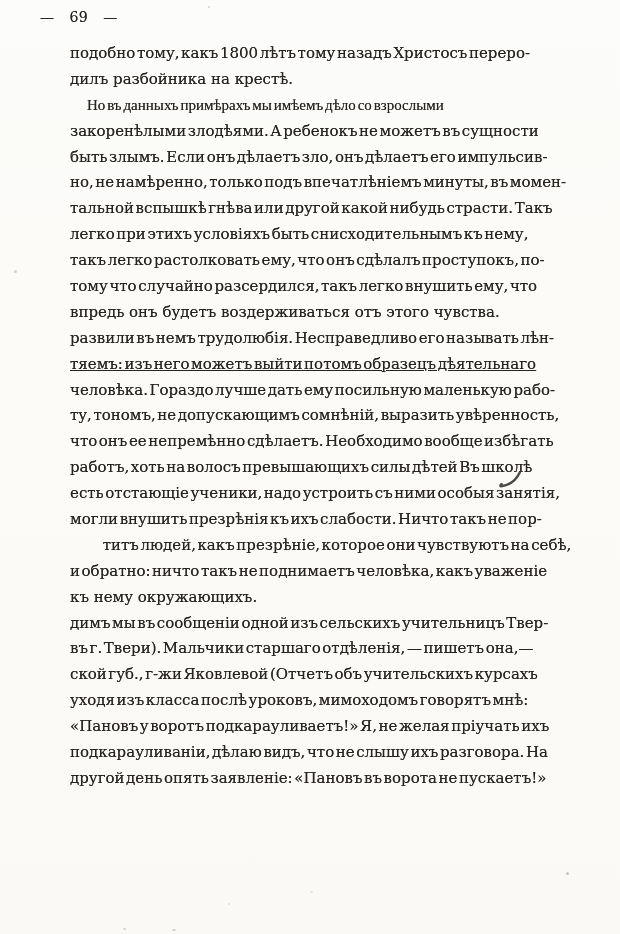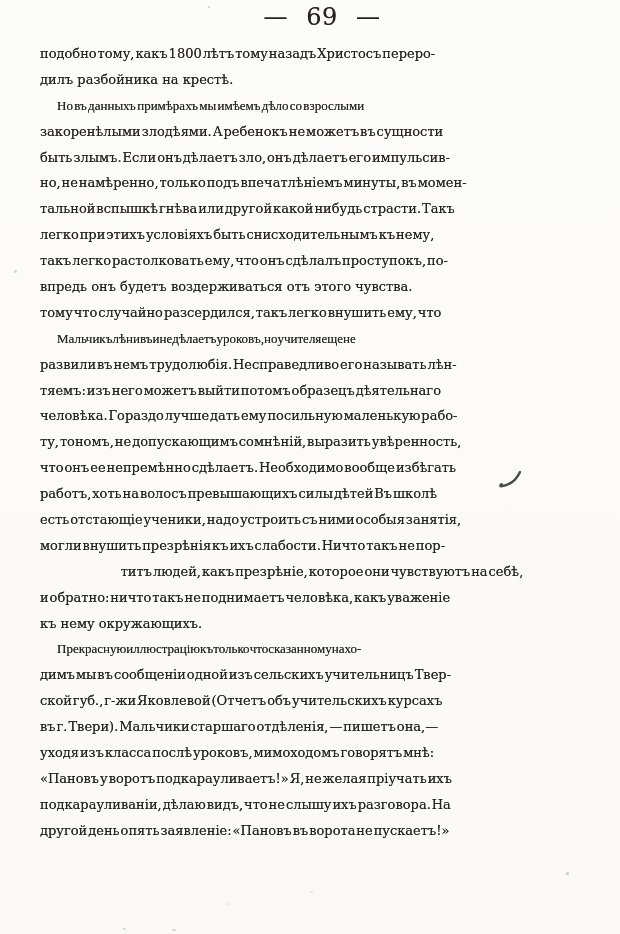--- a/index.html
+++ b/index.html
@@ -5,29 +5,30 @@
   html,body{margin:0;padding:0;}
   body{width:620px;height:934px;overflow:hidden;}
   .page{
     position:relative;width:620px;height:934px;
     background:linear-gradient(to bottom,#fcfcfa 0%,#fbfaf7 60%,#faf9f5 100%);
     font-family:"DejaVu Serif","Liberation Serif",serif;
     color:#262320;overflow:hidden;
   }
   .pagenum{
     position:absolute;top:4px;left:40px;width:564px;
-    text-align:center;font-size:24px;height:26px;line-height:26px;
+    font-size:14px;height:26px;line-height:26px;
     word-spacing:10px;letter-spacing:0.5px;
     text-shadow:0 0 0.5px rgba(38,35,32,0.65);
   }
   .body-text{position:absolute;top:41px;left:40px;width:564px;}
   .line{
-    height:25.9px;line-height:25.9px;font-size:13px;
+    height:25.9px;line-height:25.9px;font-size:15px;
     white-space:nowrap;
     text-shadow:0 0 0.55px rgba(38,35,32,0.7);
+    margin-left:30px;
   }
   .line.indent{padding-left:17px;font-family:Liberation Serif, serif;}
   .ink-mark{position:absolute;left:499px;top:471px;width:22px;height:18px;}
   .speck{position:absolute;border-radius:50%;background:rgba(110,108,102,0.28);}
   .sp1{left:14px;top:270px;width:3px;height:3px;}
   .sp2{left:566px;top:872px;width:3px;height:3px;background:rgba(110,108,102,0.35);}
   .sp3{left:123px;top:928px;width:3px;height:2px;}
   .sp4{left:172px;top:929px;width:4px;height:2px;}
   .sp5{left:228px;top:903px;width:2px;height:2px;background:rgba(110,108,102,0.18);}
   .sp6{left:310px;top:891px;width:3px;height:2px;background:rgba(110,108,102,0.15);}
@@ -42,38 +43,36 @@
   <div class="body-text" id="text-body">
       <div class="line" style="word-spacing: -3.2px;"><span>подобно тому, какъ 1800 лѣтъ тому назадъ Христосъ переро-</span></div>
       <div class="line end"><span>дилъ разбойника на крестѣ.</span></div>
       <div class="line indent" style="word-spacing: -1.92px;"><span>Но въ данныхъ примѣрахъ мы имѣемъ дѣло со взрослыми</span></div>
       <div class="line" style="word-spacing: -3.2px;"><span>закоренѣлыми злодѣями. А ребенокъ не можетъ въ сущности</span></div>
       <div class="line" style="word-spacing: -3.2px;"><span>быть злымъ. Если онъ дѣлаетъ зло, онъ дѣлаетъ его импульсив-</span></div>
       <div class="line" style="word-spacing: -3.2px;"><span>но, не намѣренно, только подъ впечатлѣніемъ минуты, въ момен-</span></div>
       <div class="line" style="word-spacing: -3.2px;"><span>тальной вспышкѣ гнѣва или другой какой нибудь страсти. Такъ</span></div>
       <div class="line" style="word-spacing: -3.2px;"><span>легко при этихъ условіяхъ быть снисходительнымъ къ нему,</span></div>
       <div class="line" style="word-spacing: -3.2px;"><span>такъ легко растолковать ему, что онъ сдѣлалъ проступокъ, по-</span></div>
+      <div class="line" style="word-spacing: -3.2px;"><span>тому что случайно разсердился, такъ легко внушить ему, что</span></div>
       <div class="line end"><span>впредь онъ будетъ воздерживаться отъ этого чувства.</span></div>
-      <div class="line" style="word-spacing: -3.2px;"><span>тому что случайно разсердился, такъ легко внушить ему, что</span></div>
-      <div class="line indent" style="word-spacing: -3.2px;"><span>Мальчикъ лѣнивъ и не дѣлаетъ уроковъ, но учителя еще не</span></div>
       <div class="line" style="word-spacing: -3.2px;"><span>развили въ немъ трудолюбія. Несправедливо его называть лѣн-</span></div>
-      <div class="line" style="word-spacing: -3.2px;"><span>тяемъ: изъ него можетъ выйти потомъ образецъ дѣятельнаго</span></div>
+      <div class="line" style="word-spacing: -3.2px; text-decoration: underline;"><span>тяемъ: изъ него можетъ выйти потомъ образецъ дѣятельнаго</span></div>
       <div class="line" style="word-spacing: -3.2px;"><span>человѣка. Гораздо лучше дать ему посильную маленькую рабо-</span></div>
       <div class="line" style="word-spacing: -3.2px;"><span>ту, тономъ, не допускающимъ сомнѣній, выразить увѣренность,</span></div>
       <div class="line" style="word-spacing: -3.2px;"><span>что онъ ее непремѣнно сдѣлаетъ. Необходимо вообще избѣгать</span></div>
       <div class="line" style="word-spacing: -3.2px;"><span>работъ, хоть на волосъ превышающихъ силы дѣтей Въ школѣ</span></div>
       <div class="line" style="word-spacing: -3.2px;"><span>есть отстающіе ученики, надо устроить съ ними особыя занятія,</span></div>
       <div class="line" style="word-spacing: -3.2px;"><span>могли внушить презрѣнія къ ихъ слабости. Ничто такъ не пор-</span></div>
       <div class="line" style="word-spacing: -3.2px; text-align: center;"><span>титъ людей, какъ презрѣніе, которое они чувствуютъ на себѣ,</span></div>
       <div class="line" style="word-spacing: -3.2px;"><span>и обратно: ничто такъ не поднимаетъ человѣка, какъ уваженіе</span></div>
       <div class="line end"><span>къ нему окружающихъ.</span></div>
-      <div class="line indent" style="word-spacing: -3.2px;"><span>Прекрасную иллюстрацію къ только что сказанному нахо-</span></div>
       <div class="line" style="word-spacing: -3.2px;"><span>димъ мы въ сообщеніи одной изъ сельскихъ учительницъ Твер-</span></div>
+      <div class="line" style="word-spacing: -3.2px;"><span>въ г. Твери). Мальчики старшаго отдѣленія, — пишетъ она,—</span></div>
       <div class="line" style="word-spacing: -3.2px;"><span>ской губ., г-жи Яковлевой (Отчетъ объ учительскихъ курсахъ</span></div>
-      <div class="line" style="word-spacing: -3.2px;"><span>въ г. Твери). Мальчики старшаго отдѣленія, — пишетъ она,—</span></div>
       <div class="line" style="word-spacing: -3.2px;"><span>уходя изъ класса послѣ уроковъ, мимоходомъ говорятъ мнѣ:</span></div>
       <div class="line" style="word-spacing: -3.2px;"><span>«Пановъ у воротъ подкарауливаетъ!» Я, не желая пріучать ихъ</span></div>
       <div class="line" style="word-spacing: -3.2px;"><span>подкарауливаніи, дѣлаю видъ, что не слышу ихъ разговора. На</span></div>
       <div class="line" style="word-spacing: -3.2px;"><span>другой день опять заявленіе: «Пановъ въ ворота не пускаетъ!»</span></div>
     </div>
 
   <svg class="ink-mark" viewBox="0 0 22 18" xmlns="http://www.w3.org/2000/svg">
     <path d="M21 1 C17.5 8.5 11 14.2 2 15.2 C1 15.3 1.2 13.6 2.6 13.2" fill="none" stroke="#35312c" stroke-width="2.4" stroke-linecap="round" opacity="0.88"></path>
   </svg>
 

